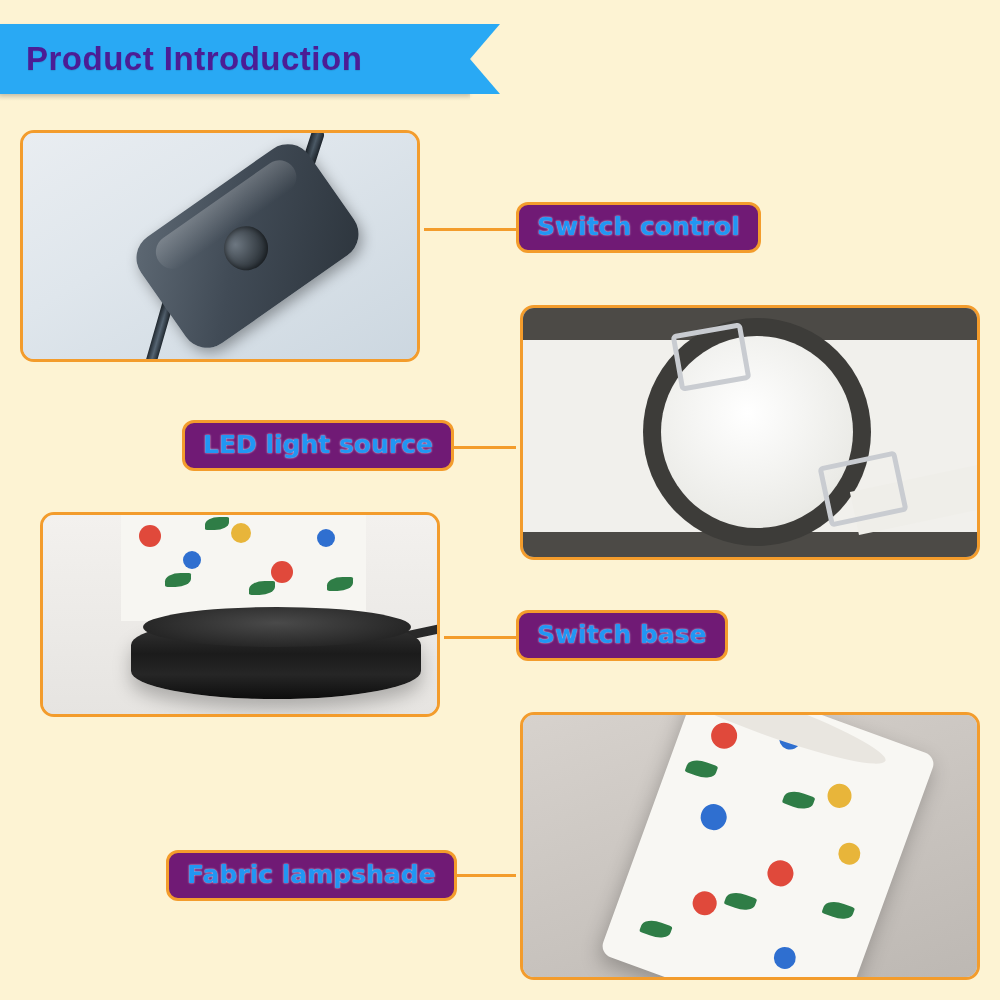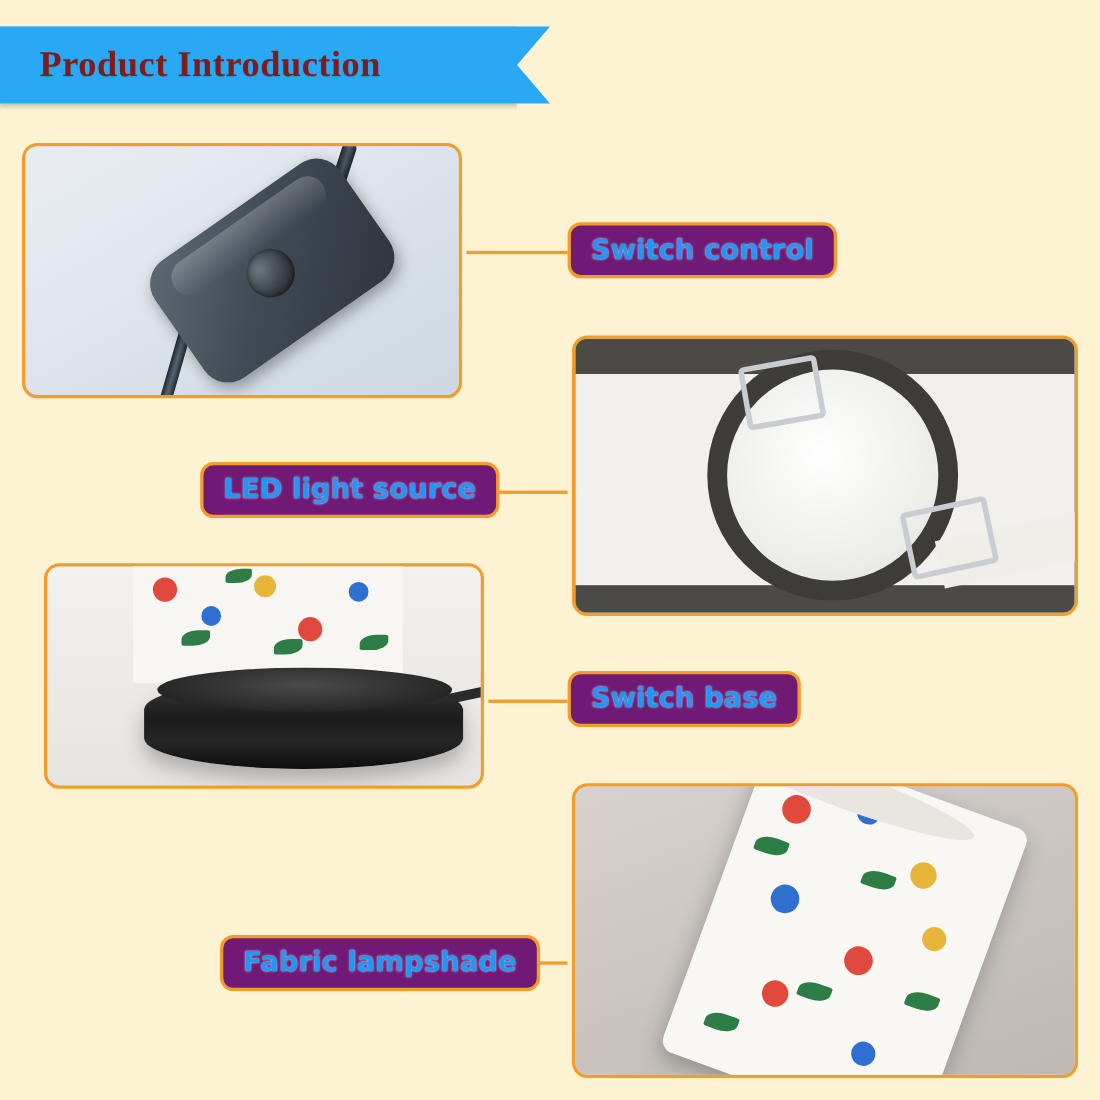--- a/index.html
+++ b/index.html
@@ -12,26 +12,26 @@
   }
   
   .banner{
     position:absolute;left:0;top:24px;
     width:470px;height:70px;
     background:#29a9f4;
     display:flex;align-items:center;
     box-shadow:0 2px 4px rgba(0,0,0,.12);
   }
   .banner-text{
-    color:#7f1d1d;
+    color:#4c1d95;
     font-size:33px;
     font-weight:bold;
     letter-spacing:.5px;
-    padding-left:36px;
-    font-family:Liberation Serif, serif;
+    padding-left:26px;
+    font-family:Liberation Sans, sans-serif;
     text-shadow:0 1px 1px rgba(0,0,0,.10);
   }
   .banner-notch{
     position:absolute;left:470px;top:24px;
     width:0;height:0;
     border-top:35px solid #29a9f4;
     border-bottom:35px solid #29a9f4;
     border-right:30px solid transparent;
   }
   .banner-shadow{
@@ -252,13 +252,13 @@
       <div class="leafy" style="left:120px;top:80px;width:30px;height:16px;background:#2f7d46;"></div>
       <div class="leafy" style="left:100px;top:195px;width:30px;height:16px;background:#2f7d46;"></div>
       <div class="leafy" style="left:195px;top:170px;width:30px;height:16px;background:#2f7d46;"></div>
       <div class="leafy" style="left:30px;top:250px;width:30px;height:16px;background:#2f7d46;"></div>
     </div>
     <div class="shade-rim"></div>
   </div>
 </div>
 
 <div class="connector" style="left:424px;top:874px;width:92px;"></div>
-<div class="label" id="label-shade" style="left:166px;top:850px;margin-left:34px;">Fabric lampshade</div>
+<div class="label" id="label-shade" style="left:166px;top:850px;">Fabric lampshade</div>
 
 </body></html>

